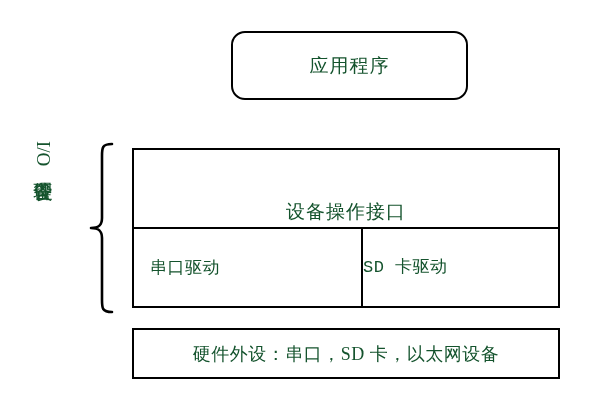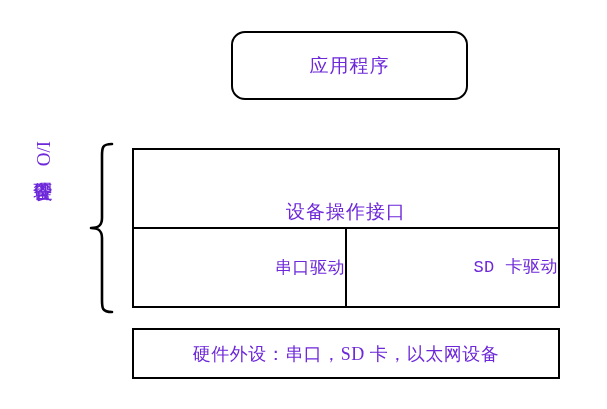--- a/index.html
+++ b/index.html
@@ -6,21 +6,21 @@
     margin: 0;
     padding: 0;
     background: #ffffff;
   }
   #canvas {
     position: relative;
     width: 607px;
     height: 409px;
     background: #ffffff;
     font-family: "Liberation Serif", "DejaVu Serif", serif;
-    color: #6d28d9;
+    color: #14532d;
     overflow: hidden;
   }
 
   
   .app-box {
     position: absolute;
     left: 231px;
     top: 31px;
     width: 237px;
     height: 69px;
@@ -108,22 +108,23 @@
   }
   .driver-row {
     display: flex;
     flex-direction: row;
     align-items: stretch;
   }
   .driver-cell {
     flex: 1 1 0;
     display: flex;
     align-items: center;
-    justify-content: flex-end;
+    justify-content: flex-start;
     box-sizing: border-box;
+    margin-left: 16px;
   }
   .driver-cell + .driver-cell {
     border-left: 2.5px solid #000000;
     font-family: Liberation Mono, monospace;
   }
   .driver-cell .cell-label {
     font-size: 17px;
     letter-spacing: 0.5px;
     line-height: 1;
   }

